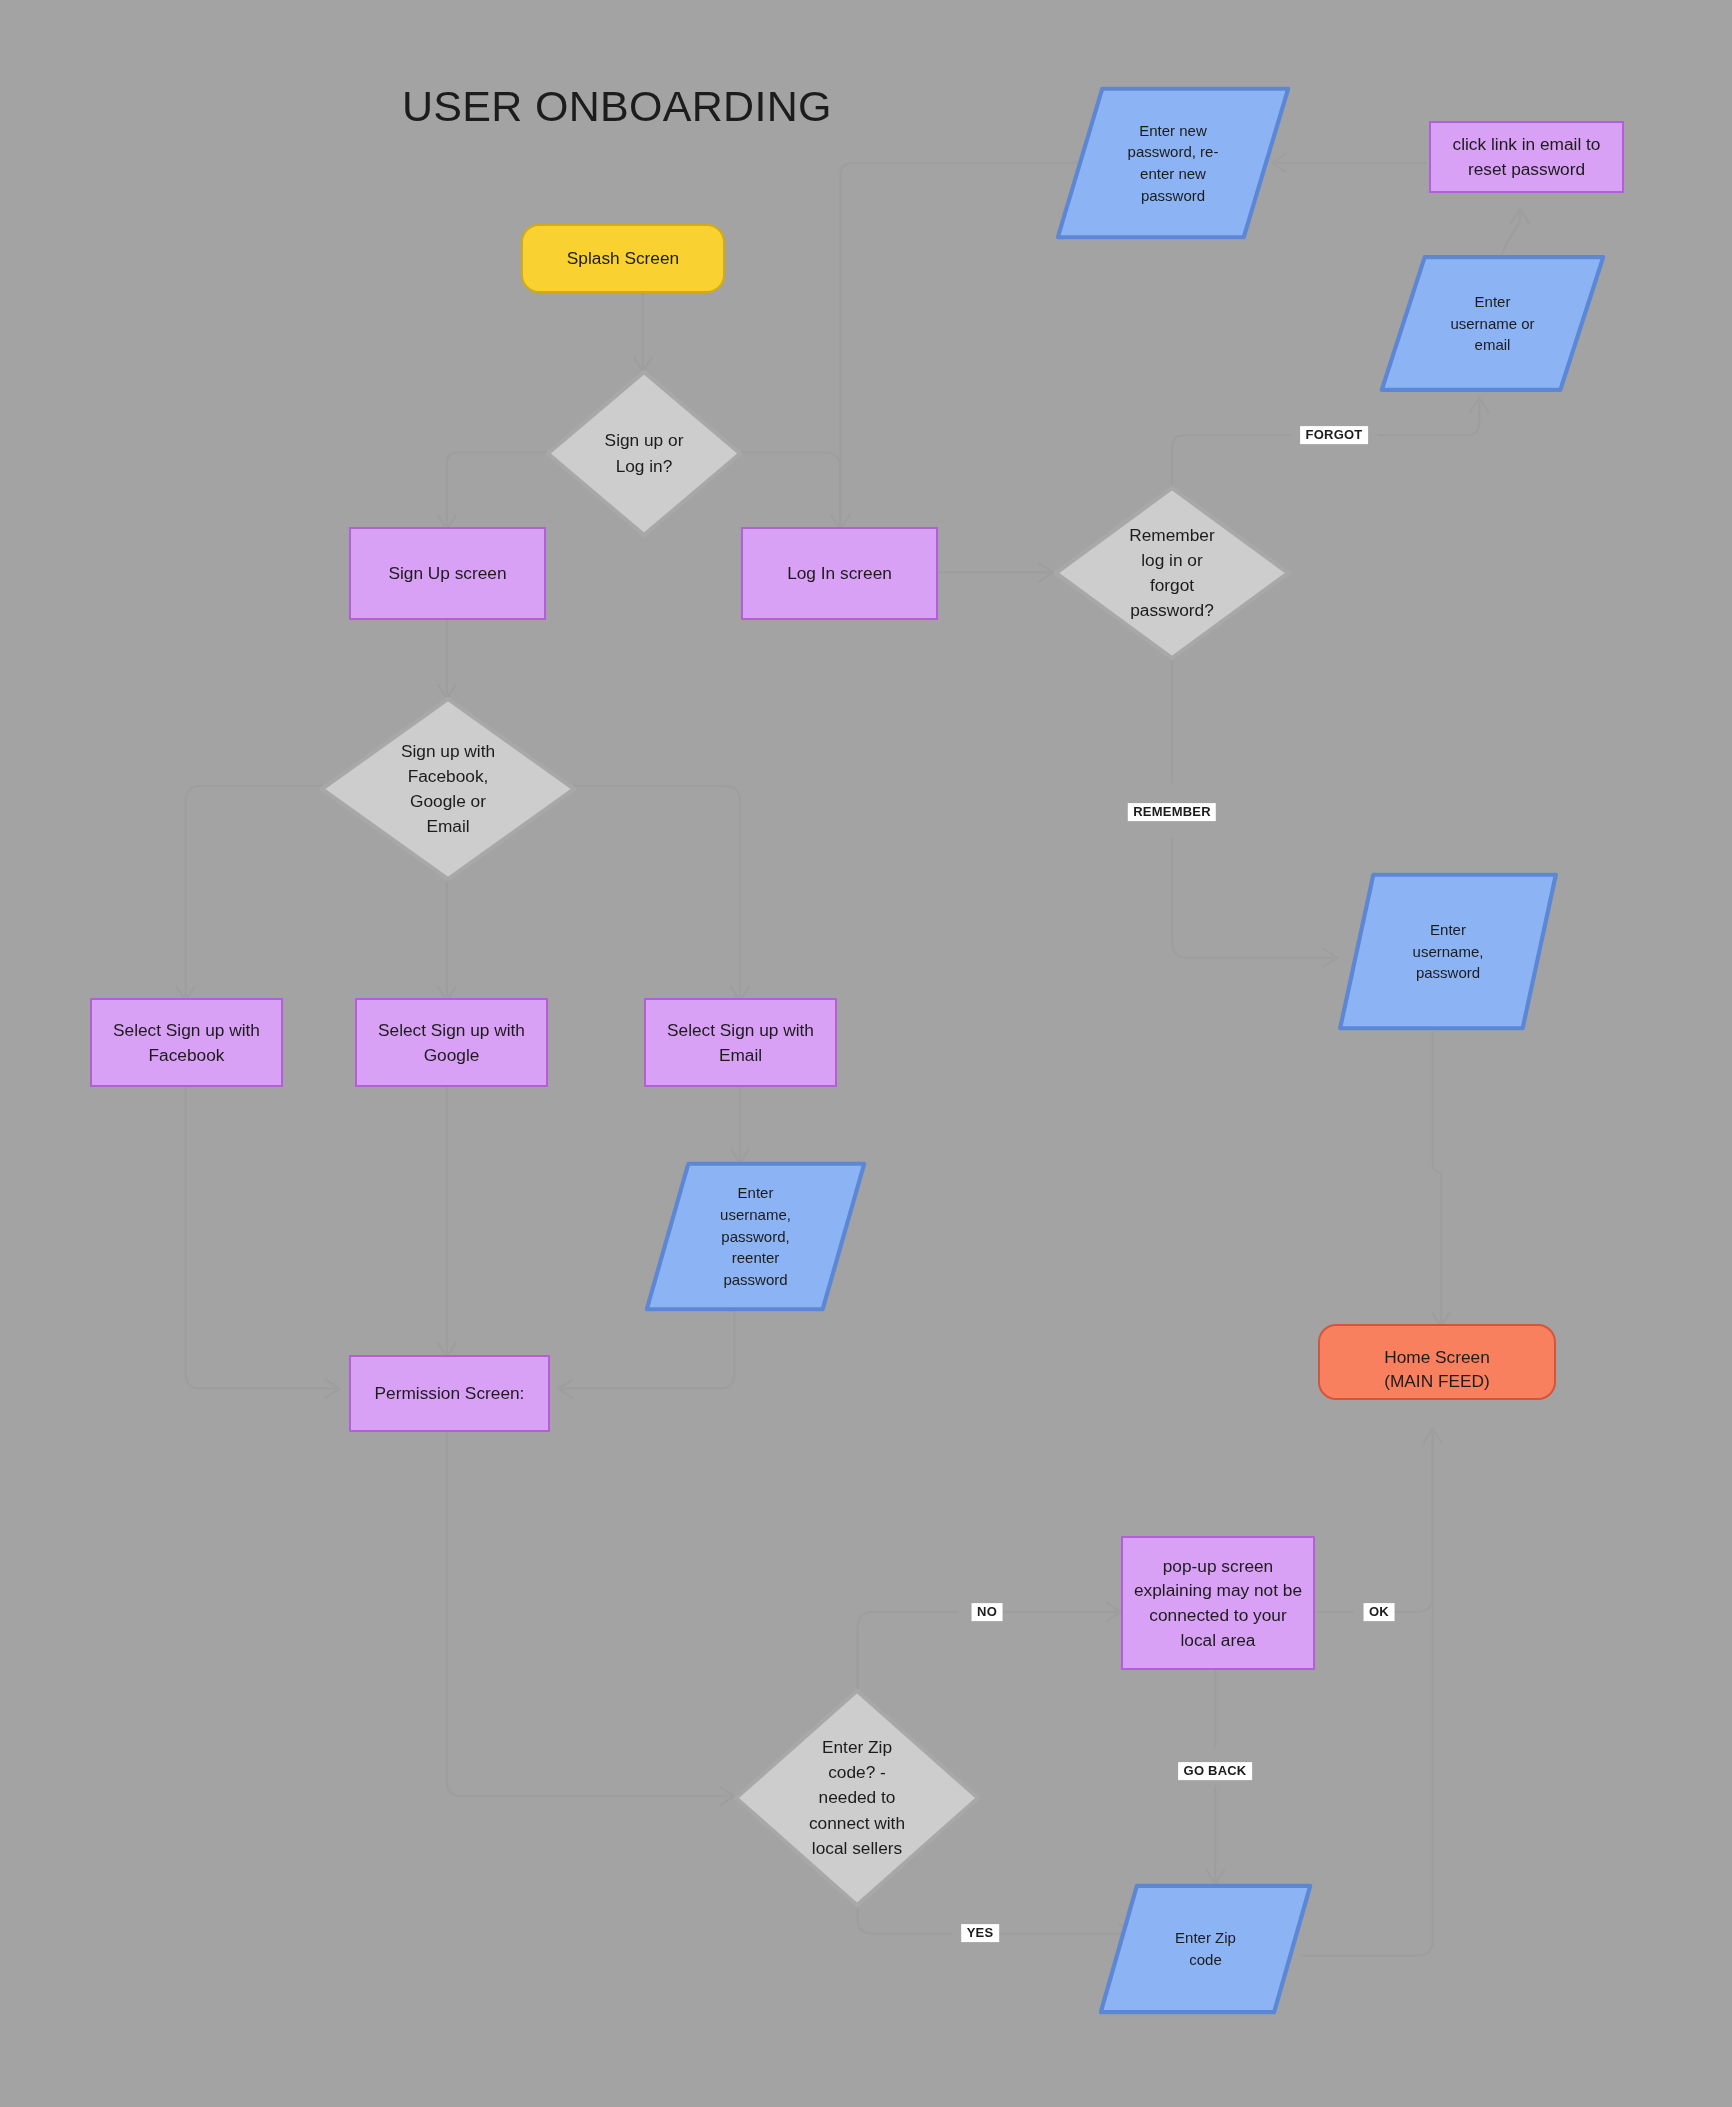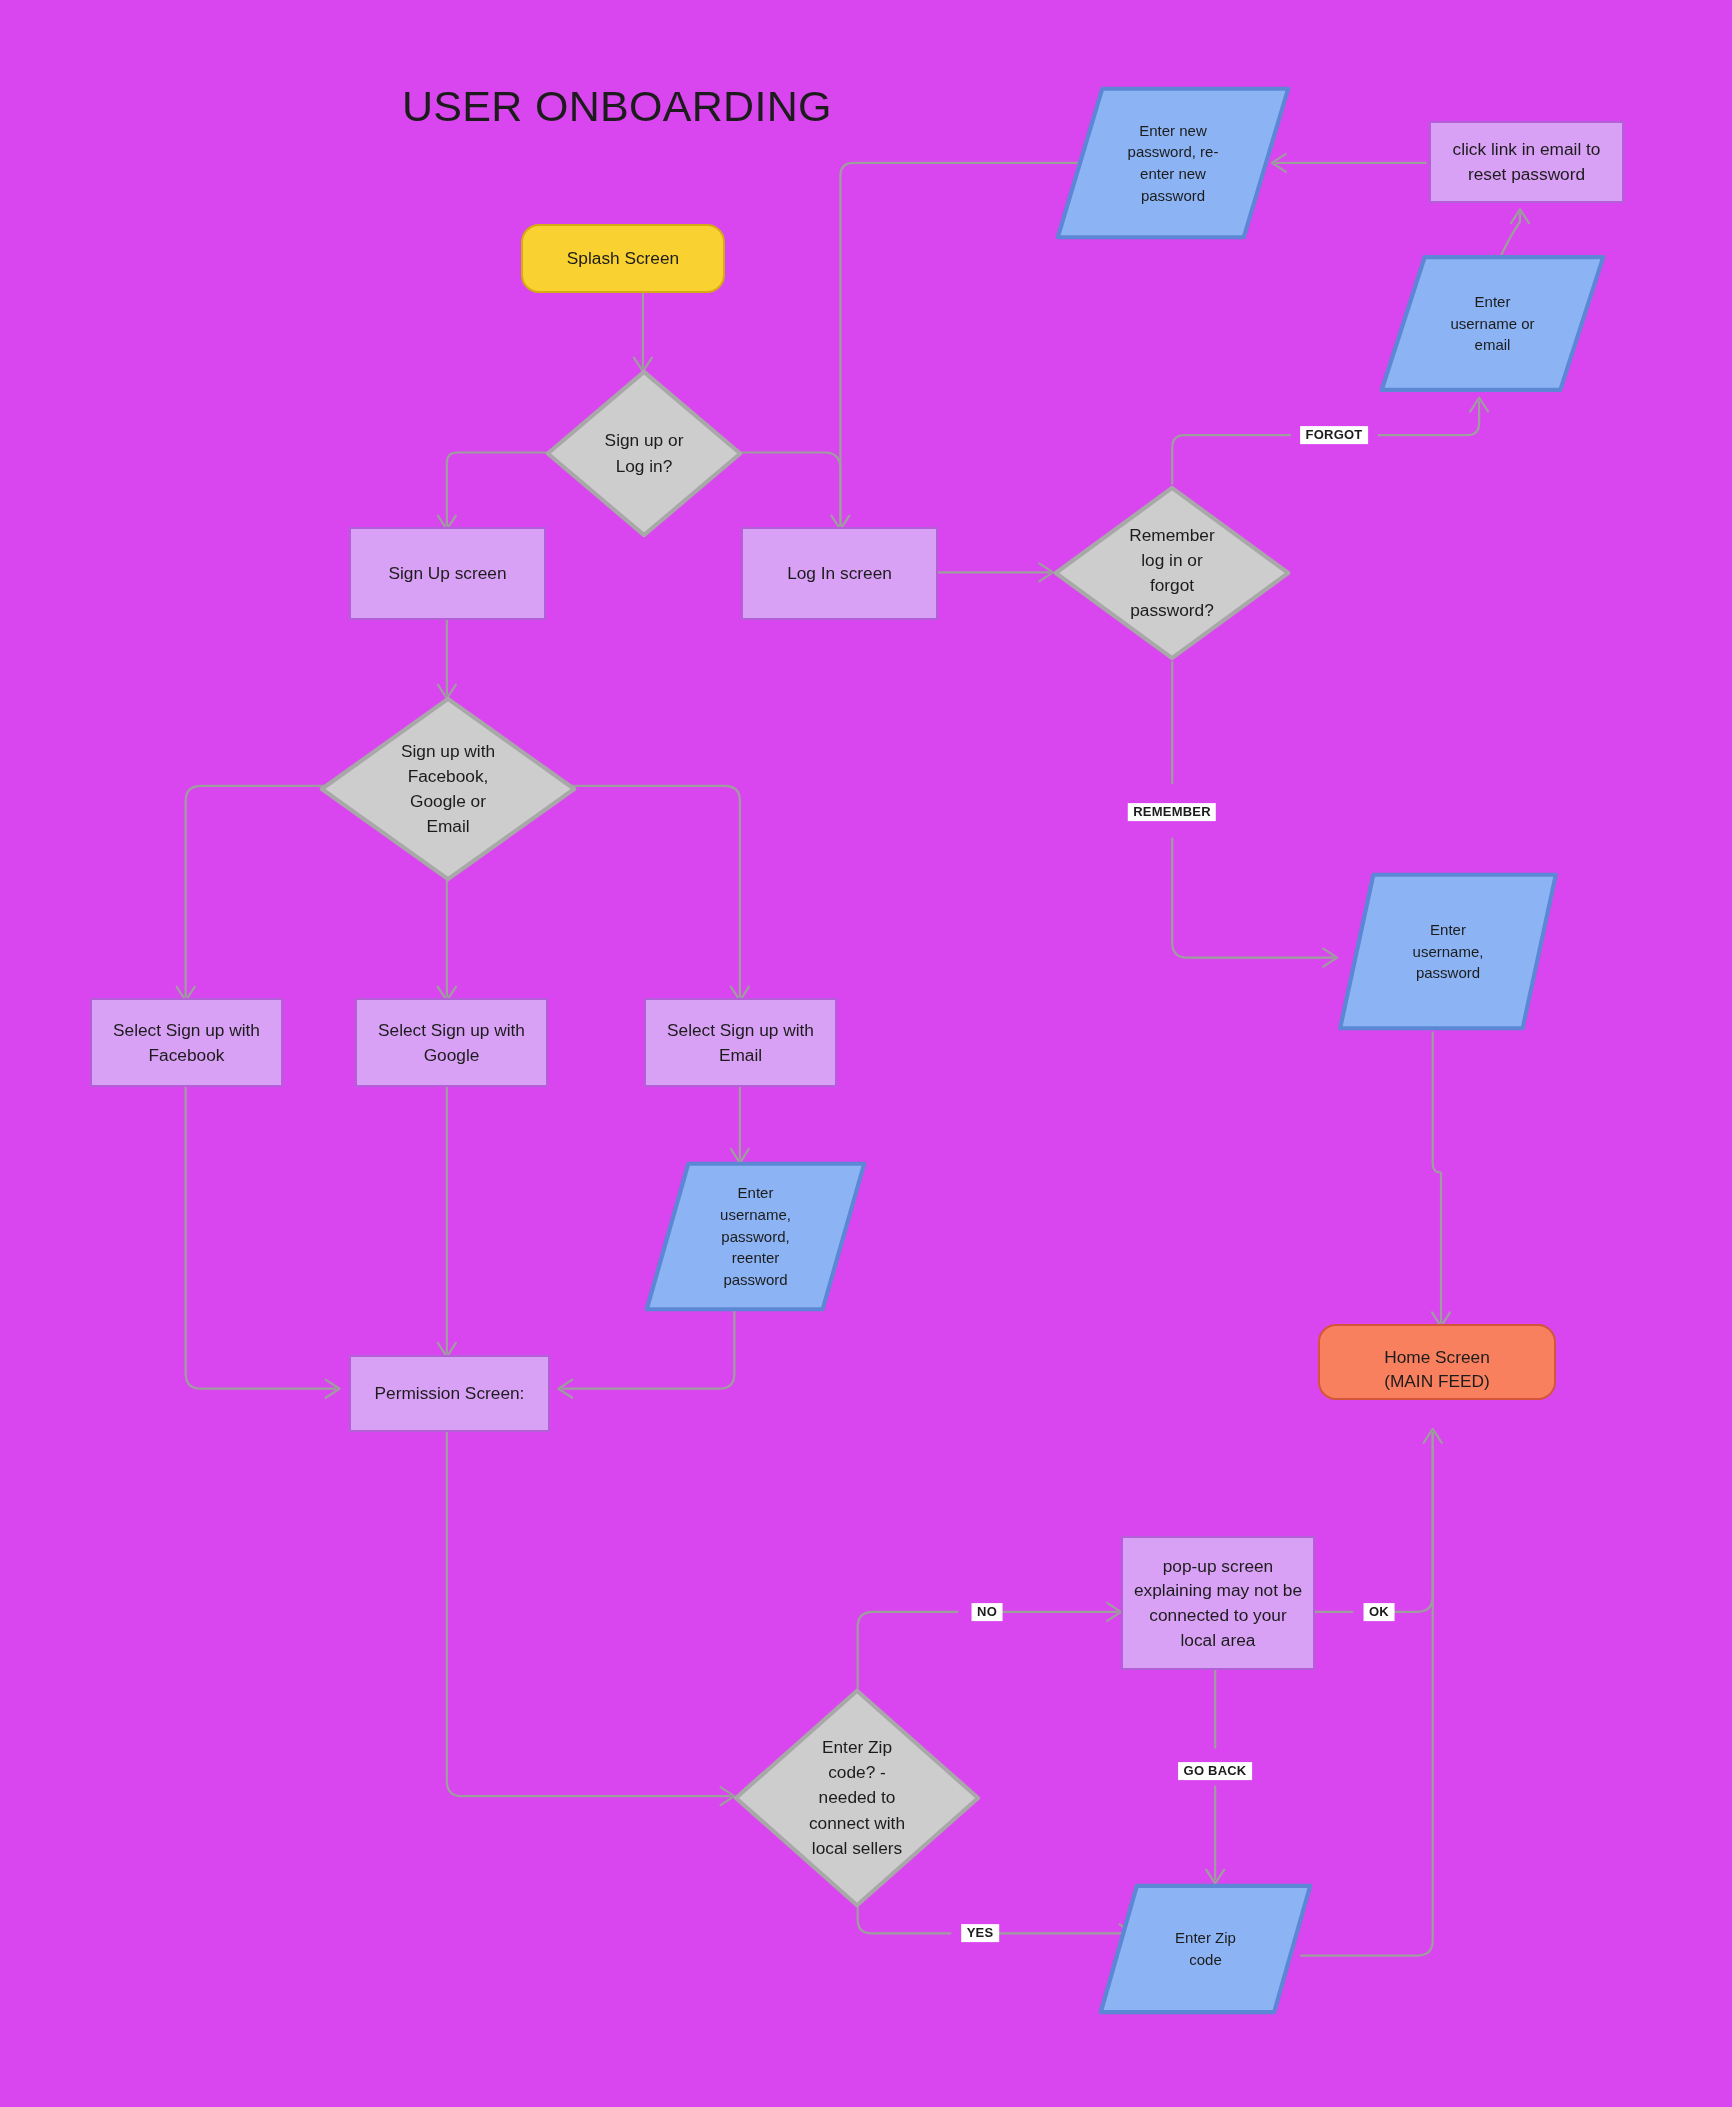--- a/index.html
+++ b/index.html
@@ -4,21 +4,21 @@
 <style>
   html, body {
     margin: 0;
     padding: 0;
     background: #ffffff;
   }
   #canvas {
     position: relative;
     width: 1732px;
     height: 2108px;
-    background: #d946ef;
+    background: #a3a3a3;
     font-family: "Liberation Sans", sans-serif;
   }
   svg#wires {
     position: absolute;
     left: 0; top: 0;
     width: 1732px;
     height: 2108px;
     overflow: visible;
   }
   .edge {
@@ -262,21 +262,21 @@
 
   <div class="io-wrap" style="left:1379px; top:254px; width:227px; height:139px;">
     <svg width="227" height="139" viewBox="0 0 328 200">
       <polygon points="66,4 324,4 262,196 4,196" fill="#8cb4f5" stroke="#5b87d4" stroke-width="6" stroke-linejoin="round"></polygon>
     </svg>
     <div class="io-text">
       <span>Enter<br>username or<br>email</span>
     </div>
   </div>
 
-  <div class="node proc" style="left:1429px; top:121px; width:195px; height:82px;">
+  <div class="node proc" style="left:1429px; top:121px; width:195px; height:72px;">
     <span>click link in email to<br>reset password</span>
   </div>
 
   <div class="io-wrap" style="left:1055px; top:86px; width:236px; height:154px;">
     <svg width="236" height="154" viewBox="0 0 340 222">
       <polygon points="68,4 336,4 272,218 4,218" fill="#8cb4f5" stroke="#5b87d4" stroke-width="6" stroke-linejoin="round"></polygon>
     </svg>
     <div class="io-text">
       <span>Enter new<br>password, re-<br>enter new<br>password</span>
     </div>

